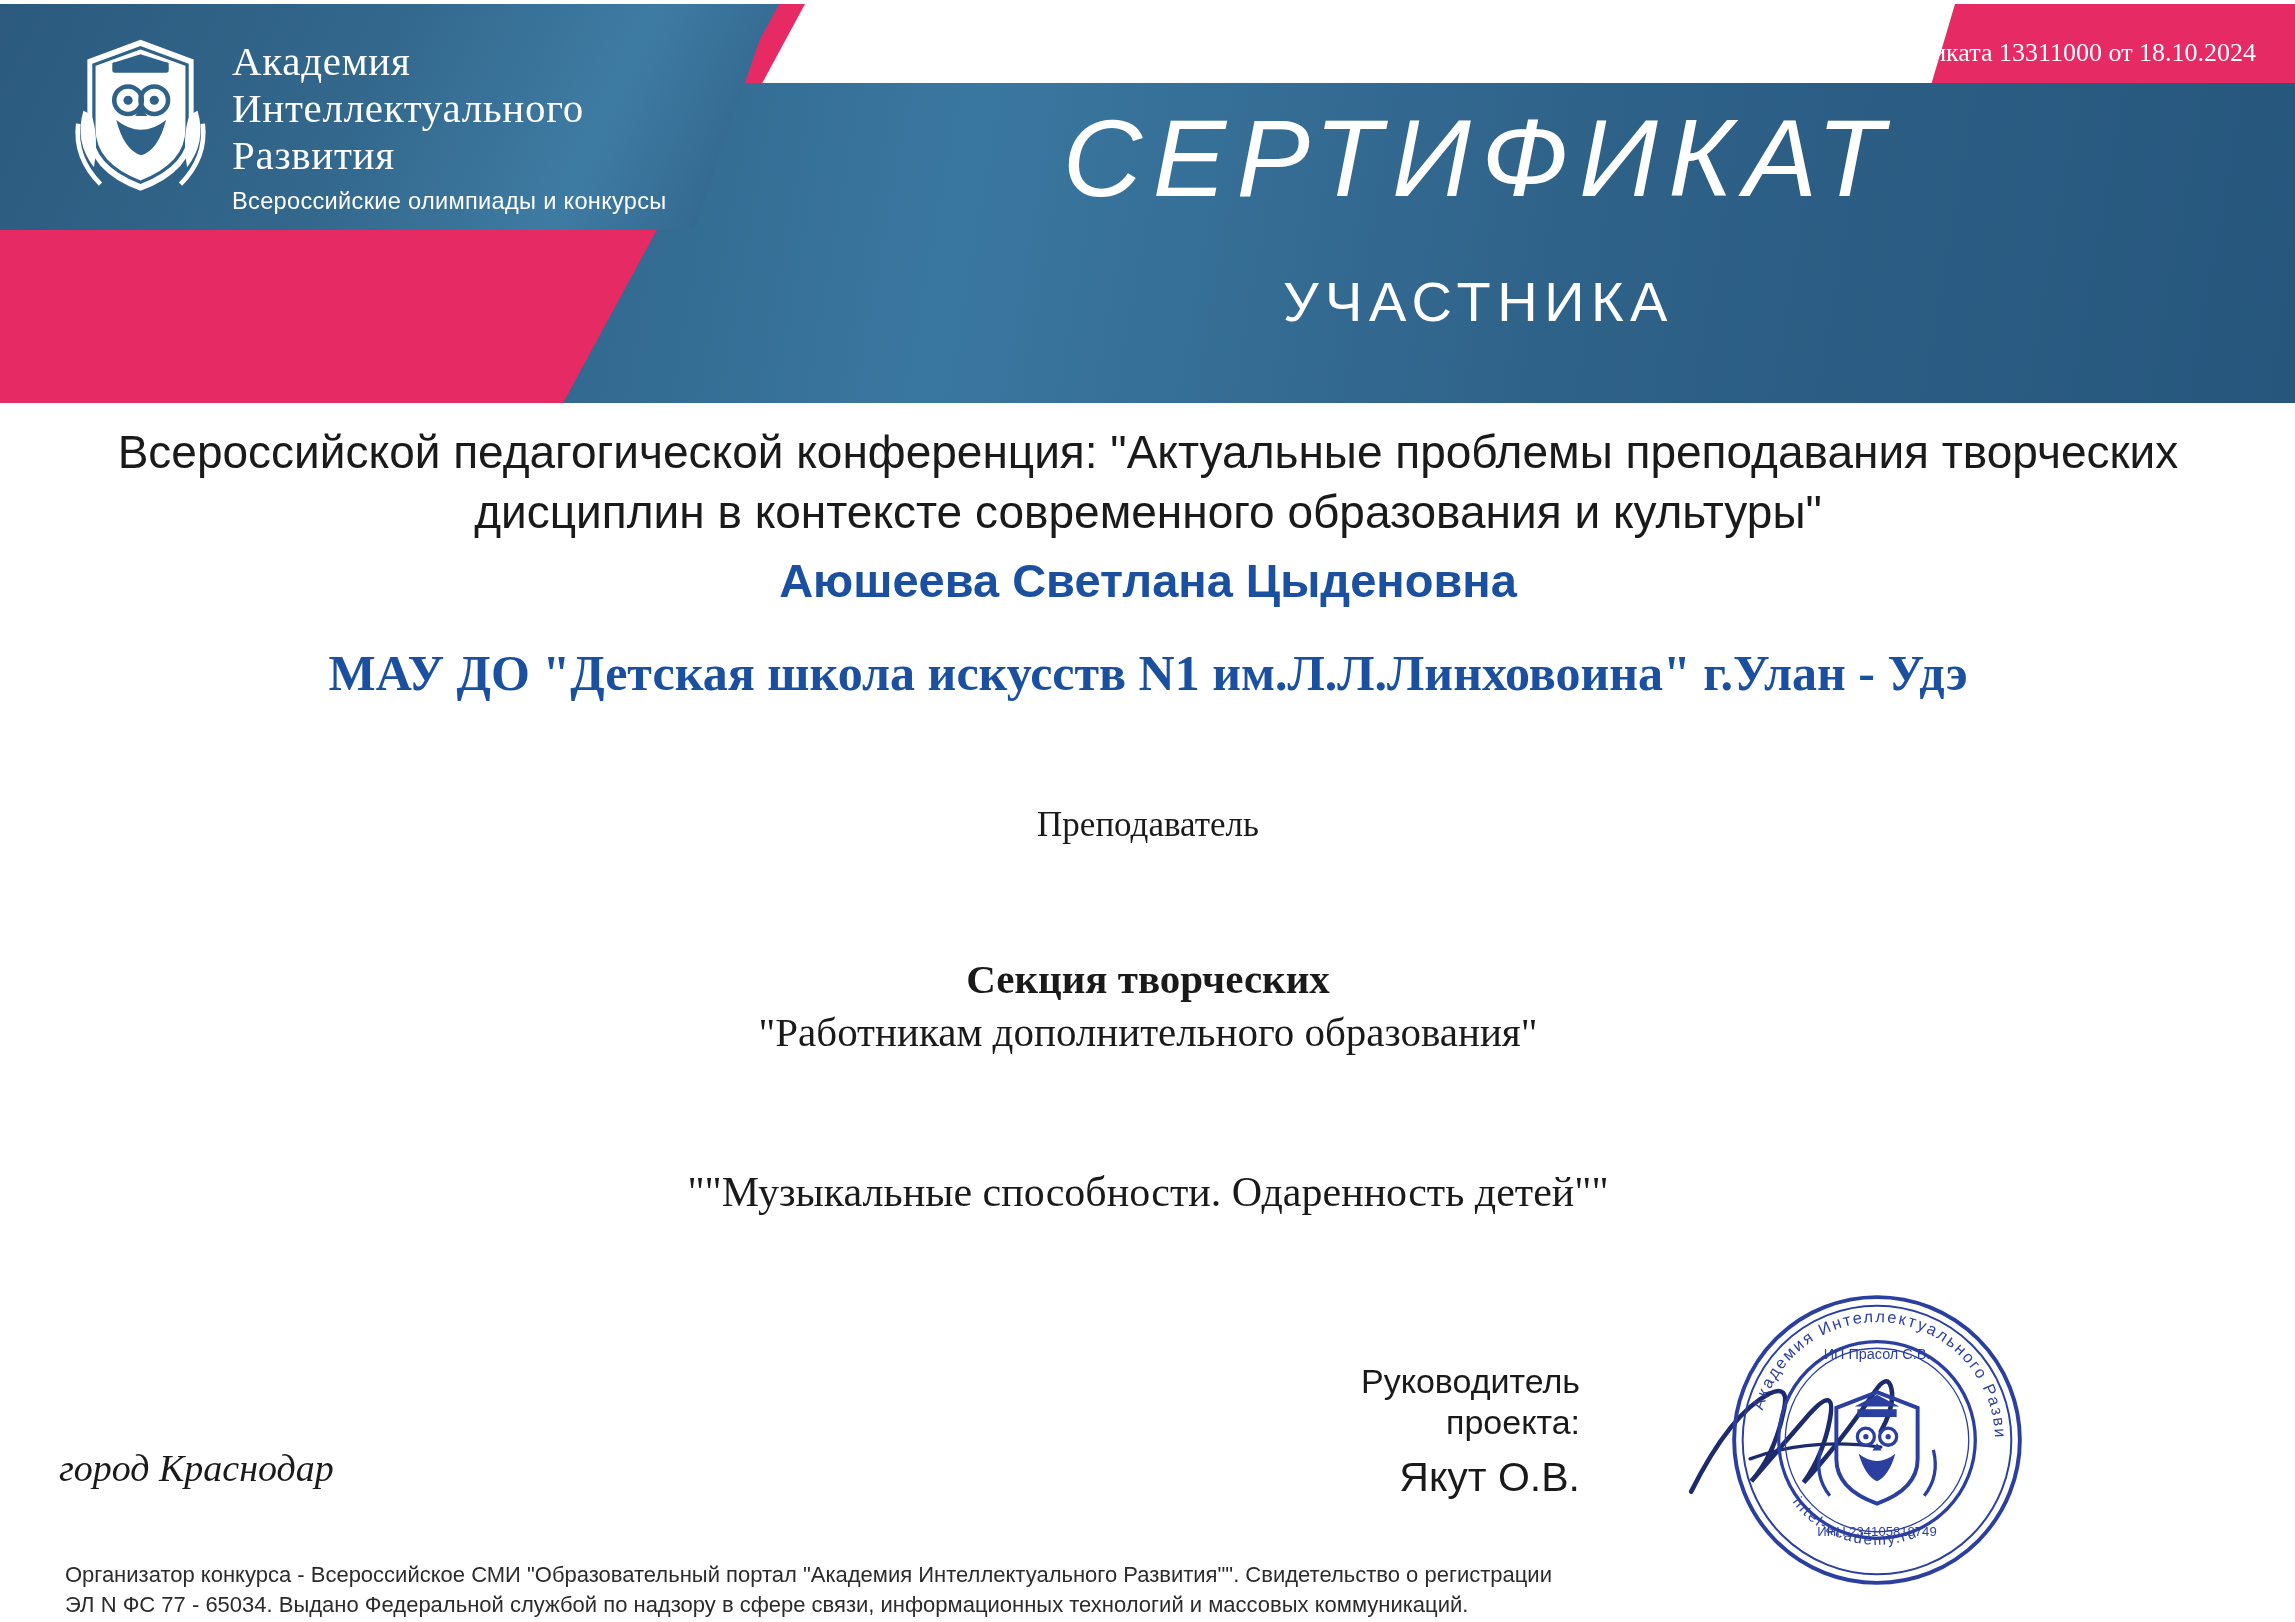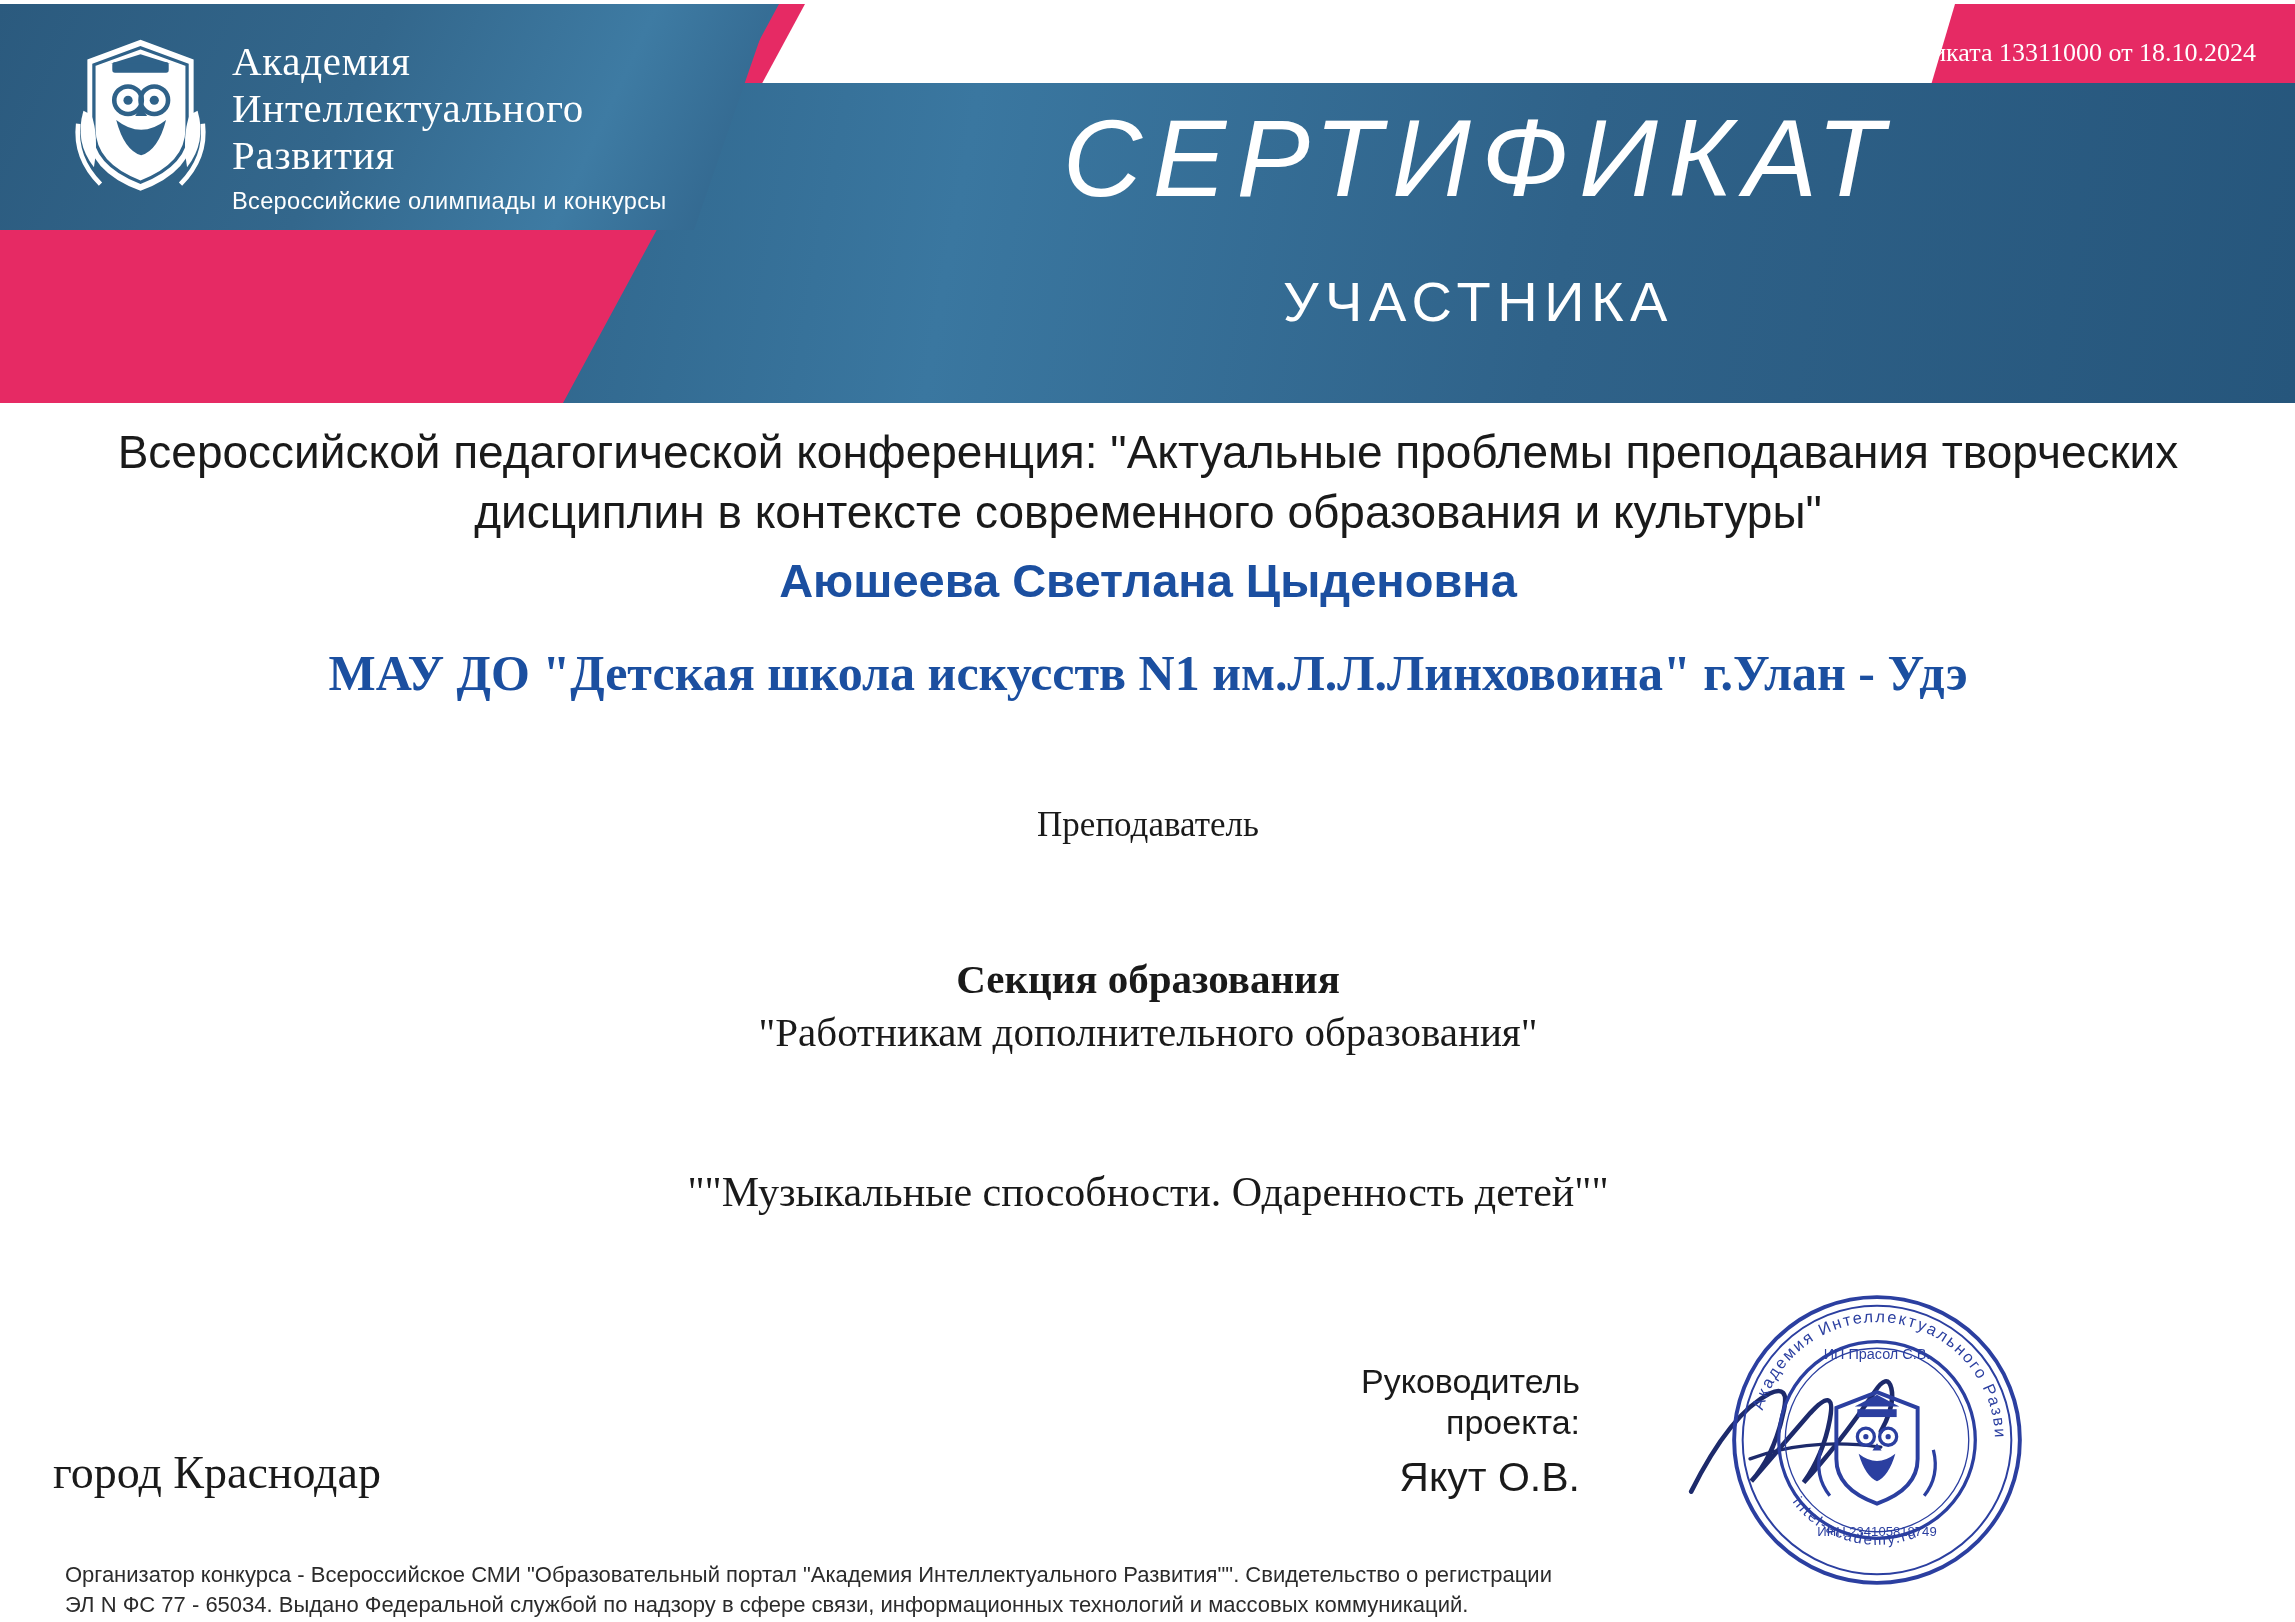--- a/index.html
+++ b/index.html
@@ -209,25 +209,26 @@
     left: 92px;
     top: 769px;
     width: 2112px;
     text-align: center;
     font-family: "Liberation Serif", serif;
     font-size: 42px;
     color: #1a1a1a;
   }
   .city {
     position: absolute;
-    left: 53px;
+    left: 59px;
     top: 1047px;
     font-family: "Liberation Serif", serif;
-    font-size: 46px;
-    color: #1a1a1a;
+    font-size: 38px;
+    color: #1a1a1a;
+    font-style: italic;
   }
   .signature-block {
     position: absolute;
     right: 530px;
     top: 962px;
     width: 419px;
     text-align: right;
     font-family: "Liberation Sans", sans-serif;
     font-size: 34px;
     line-height: 41px;
@@ -303,21 +304,21 @@
   <div class="reg-number">регистрационный номер сертификата 13311000 от 18.10.2024</div>
   <div class="cert-title">СЕРТИФИКАТ</div>
   <div class="cert-subtitle">УЧАСТНИКА</div>
 </div>
 
 <div class="body-wrap">
   <div class="conf-name">Всероссийской педагогической конференция: "Актуальные проблемы преподавания творческих дисциплин в контексте современного образования и культуры"</div>
   <div class="participant">Аюшеева Светлана Цыденовна</div>
   <div class="organization">МАУ ДО "Детская школа искусств N1 им.Л.Л.Линховоина" г.Улан - Удэ</div>
   <div class="role">Преподаватель</div>
-  <div class="section-label">Секция образования</div>
+  <div class="section-label">Секция творческих</div>
   <div class="section-value">"Работникам дополнительного образования"</div>
   <div class="material-value">""Музыкальные способности. Одаренность детей""</div>
   <div class="city">город Краснодар</div>
 
   <div class="signature-block">
     <div>Руководитель</div>
     <div>проекта:</div>
     <div class="signature-name">Якут О.В.</div>
   </div>
 

